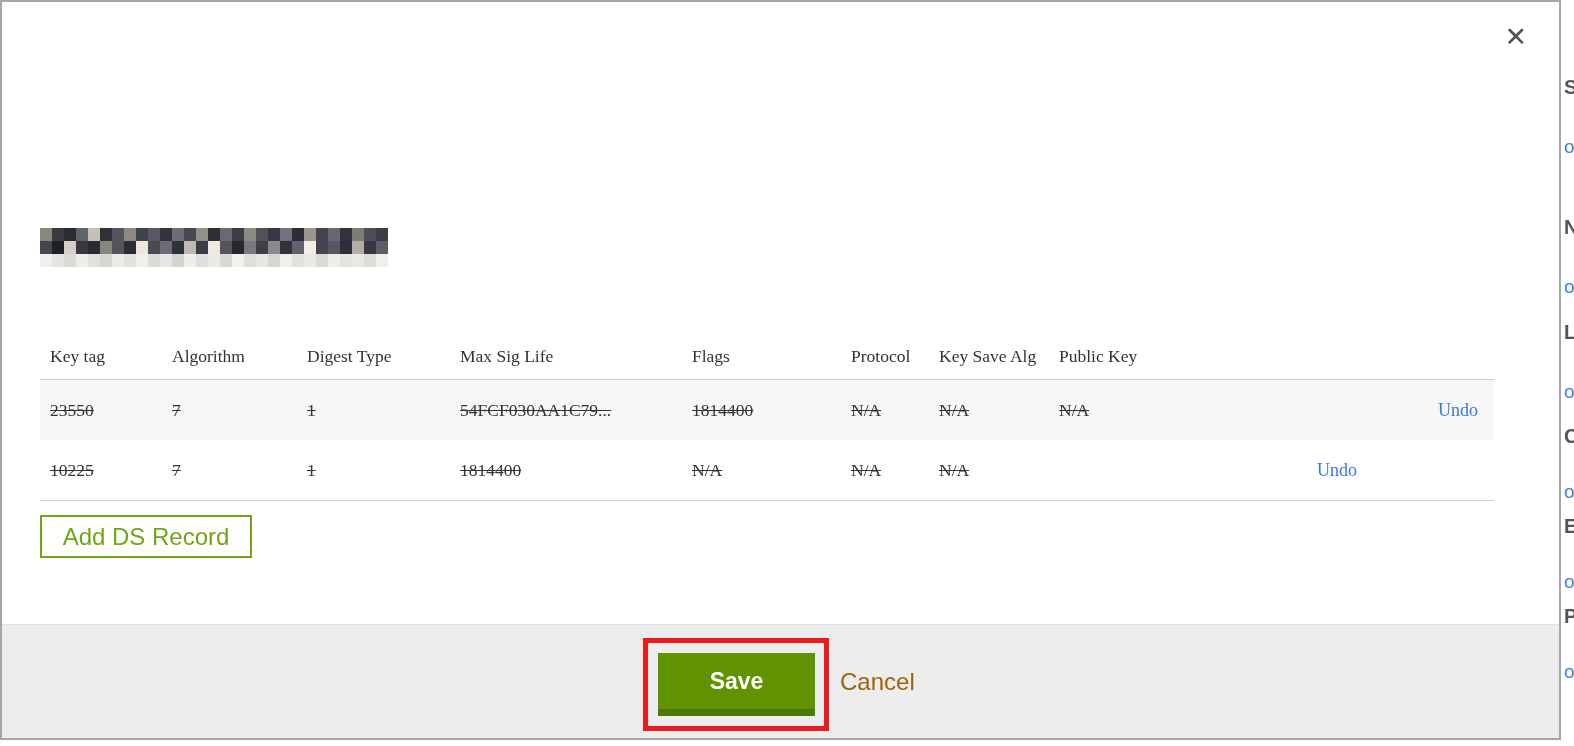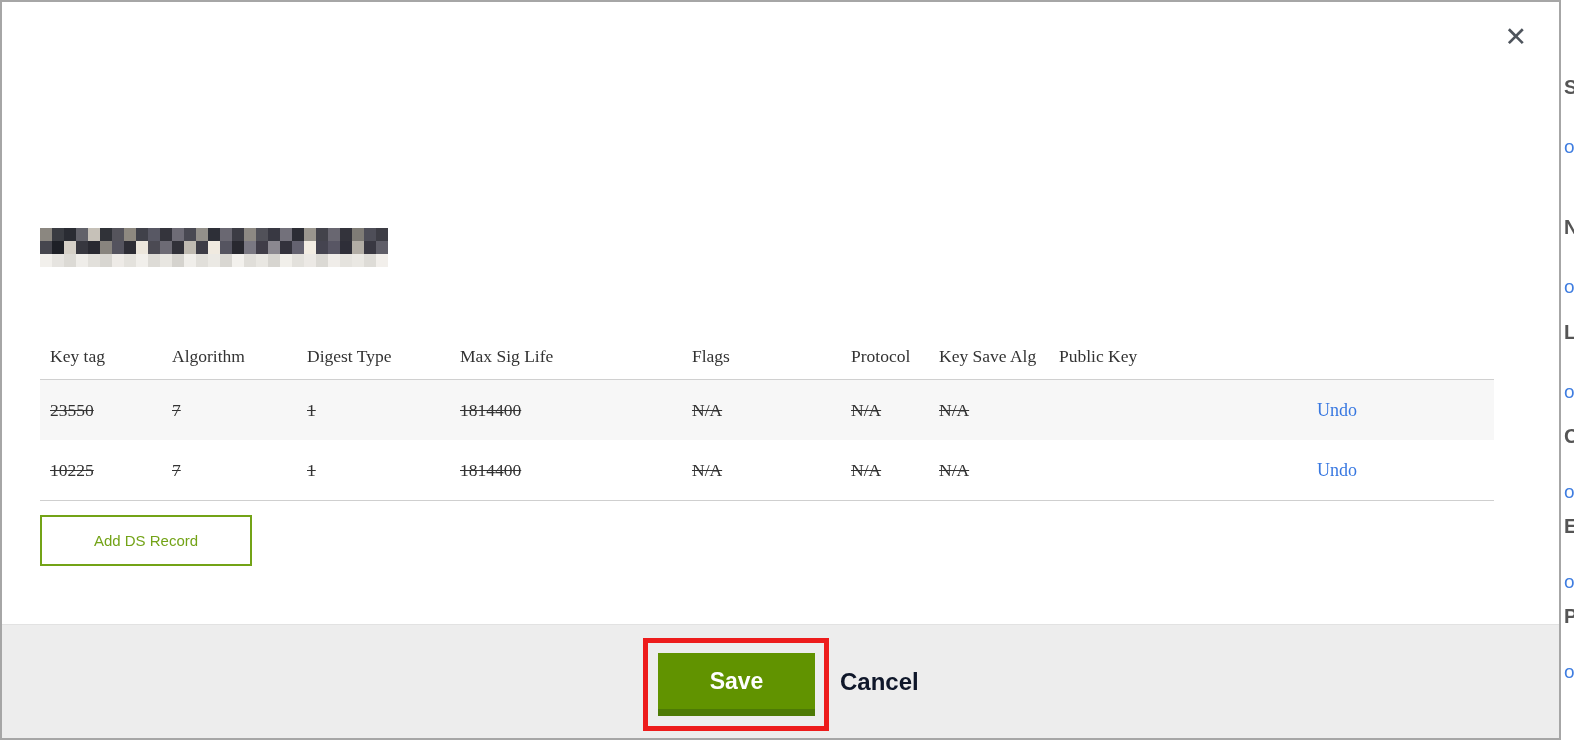--- a/index.html
+++ b/index.html
@@ -31,40 +31,40 @@
       grid-template-columns:122px 135px 153px 232px 159px 88px 120px 164px 150px 1fr;
       align-items:center; font-size:17.5px;font-family:Liberation Serif, serif; }
   .thead { height:45px; color:#333; }
   .tbody { border-top:1px solid #d0d0d0; border-bottom:1px solid #cfcfcf; }
   .trow { height:60px; }
   .trow.alt { background:#f7f7f7; }
   .trow .val { text-decoration:line-through; color:#333; }
   .cell-undo { text-align:right; padding-right:16px; }
   .cell-undo a { color:#3777e0; text-decoration:none; font-size:18px; cursor:pointer; }
 
-  .add-btn { position:absolute; left:38px; top:513px; width:212px; height:51px;
+  .add-btn { position:absolute; left:38px; top:513px; width:212px; height:43px;
              background:#fff; border:2px solid #73a317; color:#73a317;
-             font-size:15px; display:flex; align-items:center; justify-content:center;
+             font-size:24px; display:flex; align-items:center; justify-content:center;
              cursor:pointer; }
 
   
   .footer { position:absolute; left:0; right:0; top:622px; bottom:0;
             background:#ededed; border-top:1px solid #e2e2e2; }
 
   .red-annotation { position:absolute; left:641px; top:636px; width:186px; height:93px;
                     border:5px solid #ed1c1c; background:transparent; pointer-events:none; }
 
   .save-btn { position:absolute; left:656px; top:651px; width:157px; height:63px;
               background:#619300; border:none; border-bottom:7px solid #4d7a05;
               color:#ffffff; font-size:23px; font-weight:bold;
               display:flex; align-items:center; justify-content:center; cursor:pointer;
               font-family:"Liberation Sans", sans-serif; }
 
   .cancel-link { position:absolute; left:838px; top:666px; font-size:24px;
-                 color:#0f172a; text-decoration:none; cursor:pointer;font-weight:bold; }
+                 color:#a16207; text-decoration:none; cursor:pointer; }
 
   
   .page-edge { position:absolute; left:1563px; top:0; width:11px; height:746px;
                overflow:hidden; background:#fff; }
   .page-edge .frag { position:absolute; left:1px; white-space:nowrap; }
   .page-edge .frag.heading { font-size:20px; font-weight:bold; color:#555; }
   .page-edge .frag.link { font-size:19px; color:#3f7de0; }
 </style>
 </head>
 <body>
@@ -181,20 +181,21 @@
       <span>Protocol</span>
       <span>Key Save Alg</span>
       <span>Public Key</span>
       <span></span>
     </div>
     <div class="tbody">
       <div class="trow alt">
         <span class="val">23550</span>
         <span class="val">7</span>
         <span class="val">1</span>
+        <span class="val">54FCF030AA1C79...</span>
         <span class="val">1814400</span>
         <span class="val">N/A</span>
         <span class="val">N/A</span>
         <span class="val">N/A</span>
         <span class="val"></span>
         <span class="cell-undo"><a>Undo</a></span>
       </div>
       <div class="trow">
         <span class="val">10225</span>
         <span class="val">7</span>

